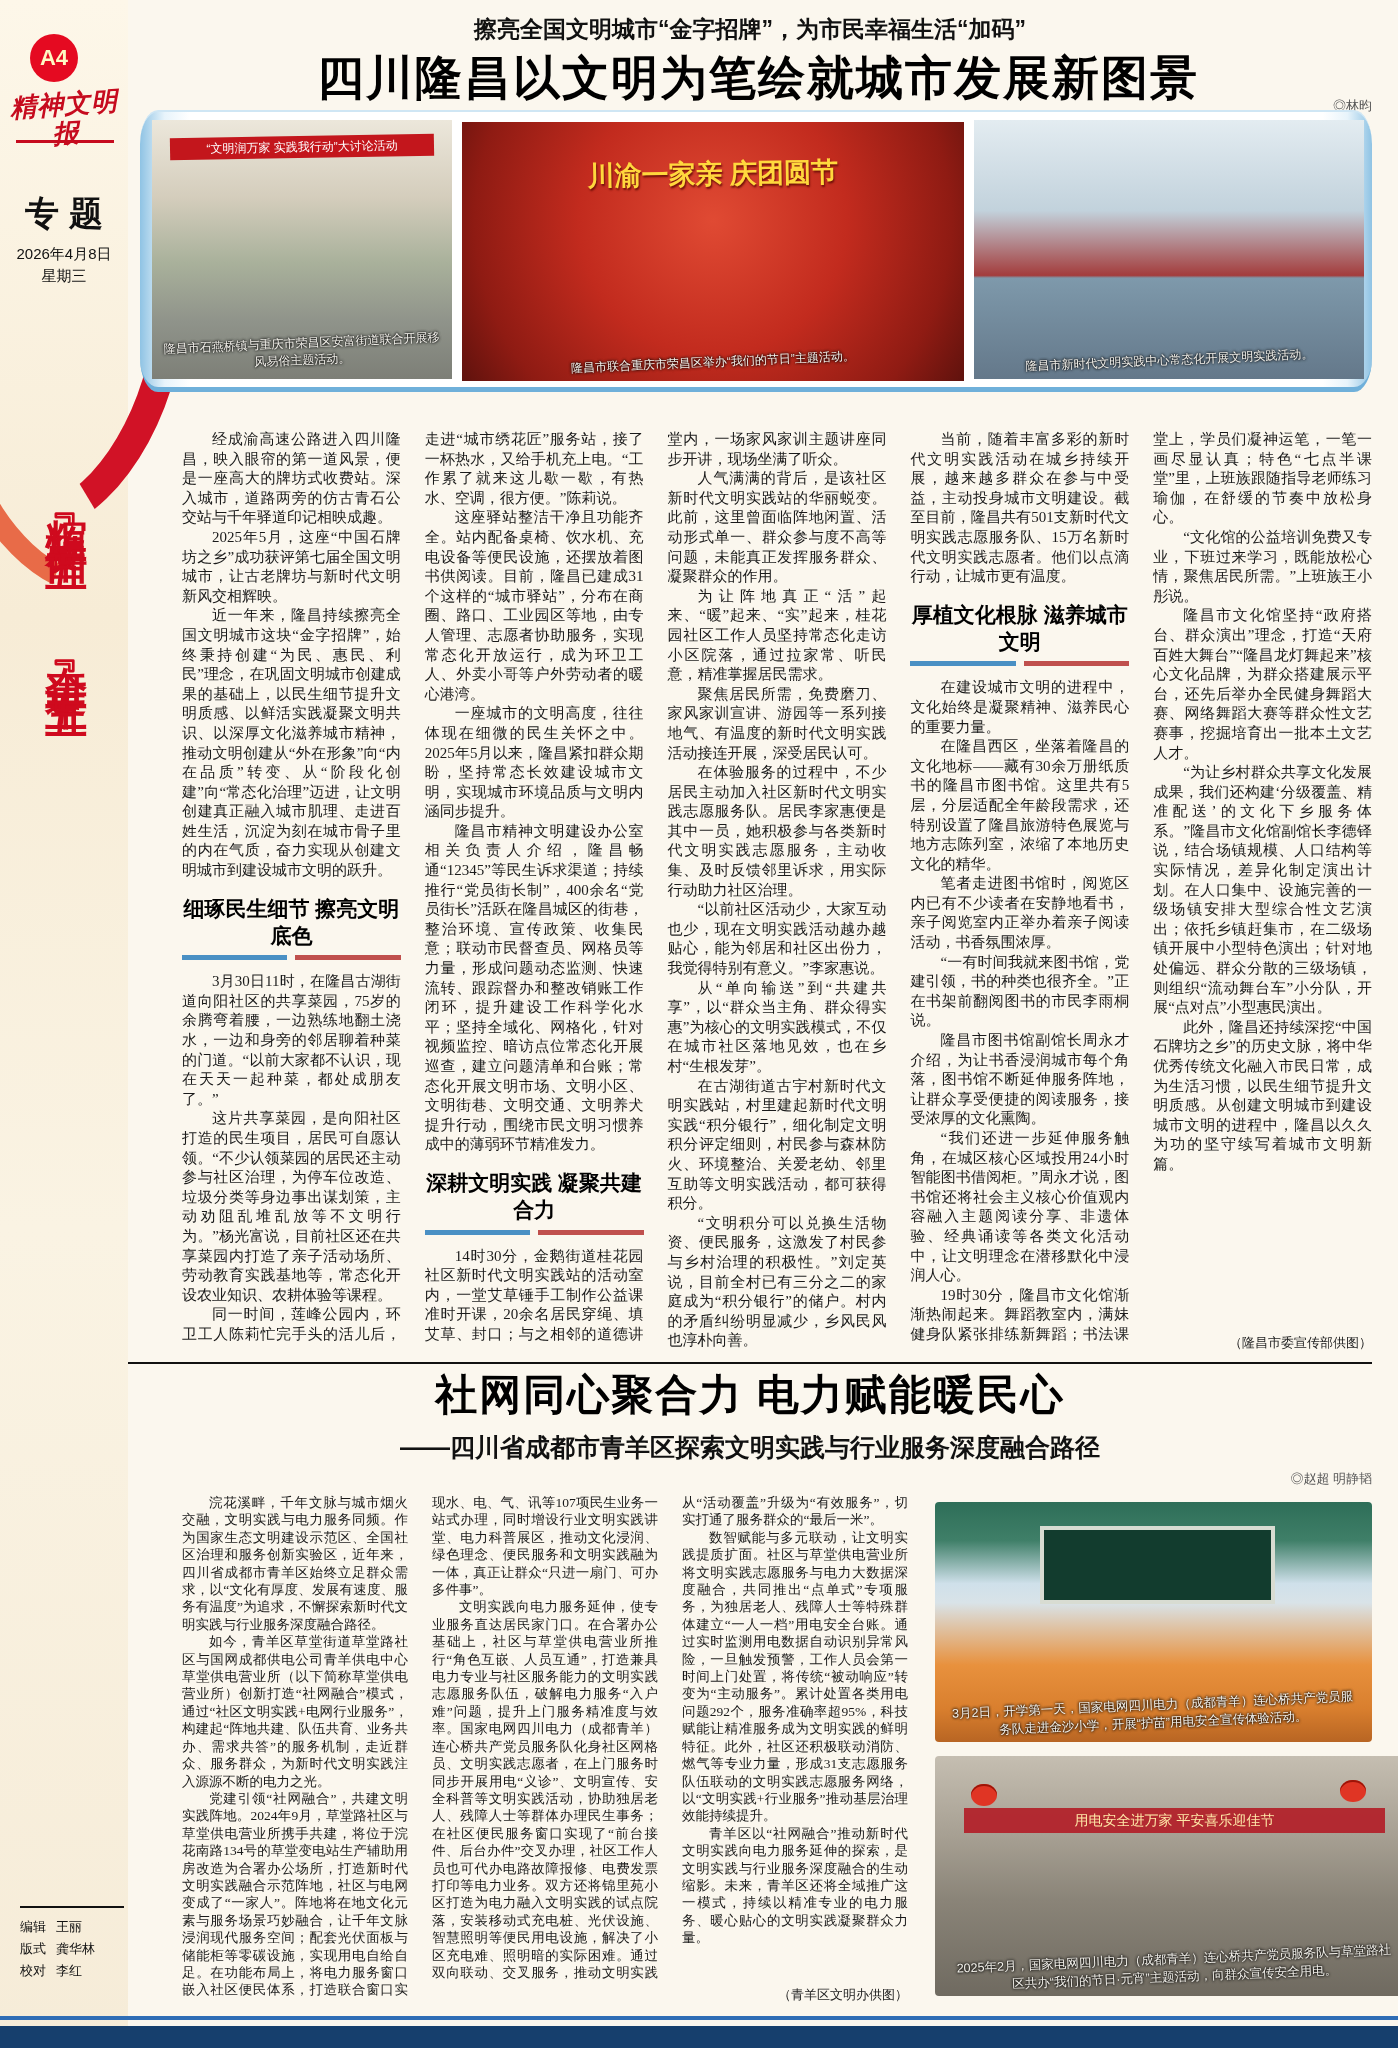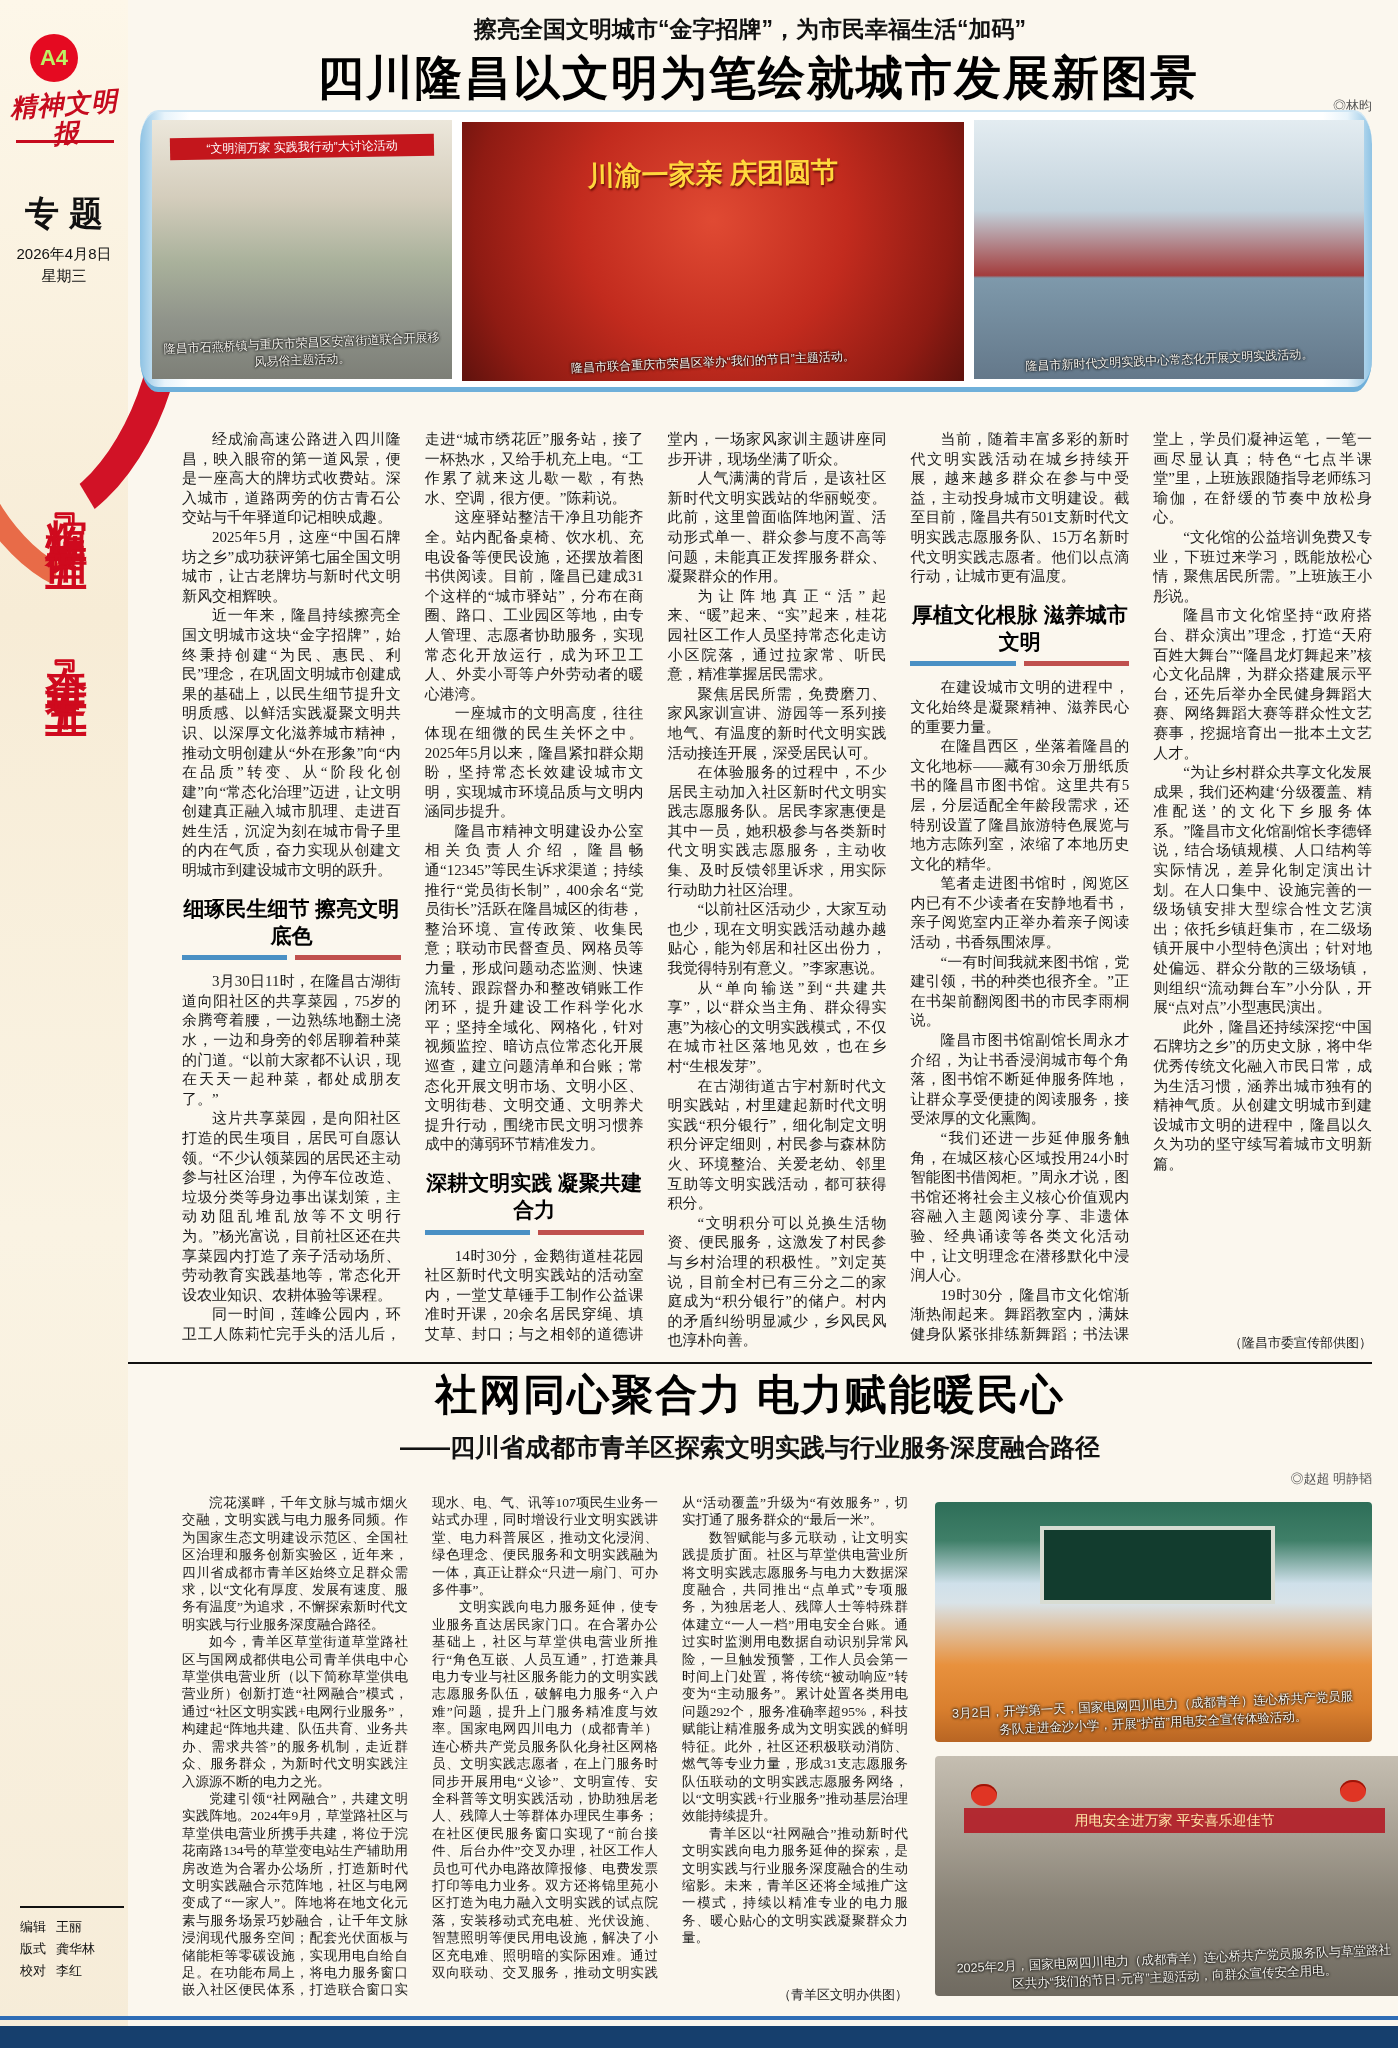--- a/index.html
+++ b/index.html
@@ -6,21 +6,21 @@
   .page{position:relative;width:1398px;height:2048px;background:#fbf7ee;overflow:hidden;
         font-family:"Liberation Serif","DejaVu Serif",serif;color:#1a1a1a;}
   
   .margin-col{position:absolute;left:0;top:0;width:128px;height:2048px;
       background:linear-gradient(180deg,#fdf7e9 0%,#f7ecd6 30%,#faf3e3 60%,#f6ecd8 100%);}
   .ribbon-a{position:absolute;left:-70px;top:140px;width:190px;height:340px;border-radius:50%;
       border:30px solid transparent;border-right-color:#d11226;transform:rotate(14deg);}
   .ribbon-b{position:absolute;left:-40px;top:300px;width:150px;height:260px;border-radius:50%;
       border:22px solid transparent;border-left-color:#e6552f;transform:rotate(-26deg);opacity:.85;}
   .a4-badge{position:absolute;left:30px;top:34px;width:48px;height:48px;border-radius:50%;
-      background:#e50a21;color:#bef264;font:bold 22px/48px "Liberation Sans",sans-serif;text-align:center;}
+      background:#e50a21;color:#fef9c3;font:bold 22px/48px "Liberation Sans",sans-serif;text-align:center;}
   .masthead{position:absolute;left:8px;top:90px;width:114px;text-align:center;color:#c60b1e;
       font:bold italic 26px/1.1 "DejaVu Serif",serif;transform:rotate(-4deg);letter-spacing:1px;}
   .masthead-rule{position:absolute;left:16px;top:140px;width:98px;height:3px;background:#c60b1e;}
   .section-label{position:absolute;left:0;top:196px;width:128px;text-align:center;
       font:bold 34px/1 "Liberation Sans",sans-serif;letter-spacing:10px;text-indent:10px;color:#111;}
   .edition-date{position:absolute;left:0;top:244px;width:128px;text-align:center;
       font:15px/1.3 "Liberation Sans",sans-serif;color:#111;}
   .edition-weekday{position:absolute;left:0;top:266px;width:128px;text-align:center;
       font:15px/1.3 "Liberation Sans",sans-serif;color:#111;}
   .slogan{position:absolute;left:42px;top:486px;height:860px;writing-mode:vertical-rl;
@@ -182,21 +182,21 @@
       <p>在建设城市文明的进程中，文化始终是凝聚精神、滋养民心的重要力量。</p>
       <p>在隆昌西区，坐落着隆昌的文化地标——藏有30余万册纸质书的隆昌市图书馆。这里共有5层，分层适配全年龄段需求，还特别设置了隆昌旅游特色展览与地方志陈列室，浓缩了本地历史文化的精华。</p>
       <p>笔者走进图书馆时，阅览区内已有不少读者在安静地看书，亲子阅览室内正举办着亲子阅读活动，书香氛围浓厚。</p>
       <p>“一有时间我就来图书馆，党建引领，书的种类也很齐全。”正在书架前翻阅图书的市民李雨桐说。</p>
       <p>隆昌市图书馆副馆长周永才介绍，为让书香浸润城市每个角落，图书馆不断延伸服务阵地，让群众享受便捷的阅读服务，接受浓厚的文化熏陶。</p>
       <p>“我们还进一步延伸服务触角，在城区核心区域投用24小时智能图书借阅柜。”周永才说，图书馆还将社会主义核心价值观内容融入主题阅读分享、非遗体验、经典诵读等各类文化活动中，让文明理念在潜移默化中浸润人心。</p>
       <p>19时30分，隆昌市文化馆渐渐热闹起来。舞蹈教室内，满妹健身队紧张排练新舞蹈；书法课堂上，学员们凝神运笔，一笔一画尽显认真；特色“七点半课堂”里，上班族跟随指导老师练习瑜伽，在舒缓的节奏中放松身心。</p>
       <p>“文化馆的公益培训免费又专业，下班过来学习，既能放松心情，聚焦居民所需。”上班族王小彤说。</p>
       <p>隆昌市文化馆坚持“政府搭台、群众演出”理念，打造“天府百姓大舞台”“隆昌龙灯舞起来”核心文化品牌，为群众搭建展示平台，还先后举办全民健身舞蹈大赛、网络舞蹈大赛等群众性文艺赛事，挖掘培育出一批本土文艺人才。</p>
       <p>“为让乡村群众共享文化发展成果，我们还构建‘分级覆盖、精准配送’的文化下乡服务体系。”隆昌市文化馆副馆长李德铎说，结合场镇规模、人口结构等实际情况，差异化制定演出计划。在人口集中、设施完善的一级场镇安排大型综合性文艺演出；依托乡镇赶集市，在二级场镇开展中小型特色演出；针对地处偏远、群众分散的三级场镇，则组织“流动舞台车”小分队，开展“点对点”小型惠民演出。</p>
-      <p>此外，隆昌还持续深挖“中国石牌坊之乡”的历史文脉，将中华优秀传统文化融入市民日常，成为生活习惯，涵养出城市独有的精神气质。从创建文明城市到建设城市文明的进程中，隆昌以久久为功的坚守续写着城市文明新篇。</p>
+      <p>此外，隆昌还持续深挖“中国石牌坊之乡”的历史文脉，将中华优秀传统文化融入市民日常，成为生活习惯，以民生细节提升文明质感。从创建文明城市到建设城市文明的进程中，隆昌以久久为功的坚守续写着城市文明新篇。</p>
     </section>
   <div class="credit credit1">（隆昌市委宣传部供图）</div>
 
   <div class="divider"></div>
 
   <h2 class="title2">社网同心聚合力 电力赋能暖民心</h2>
   <div class="subtitle2">——四川省成都市青羊区探索文明实践与行业服务深度融合路径</div>
   <div class="byline byline2">◎赵超 明静韬</div>
 
   <section id="a2-body" class="body a2">

